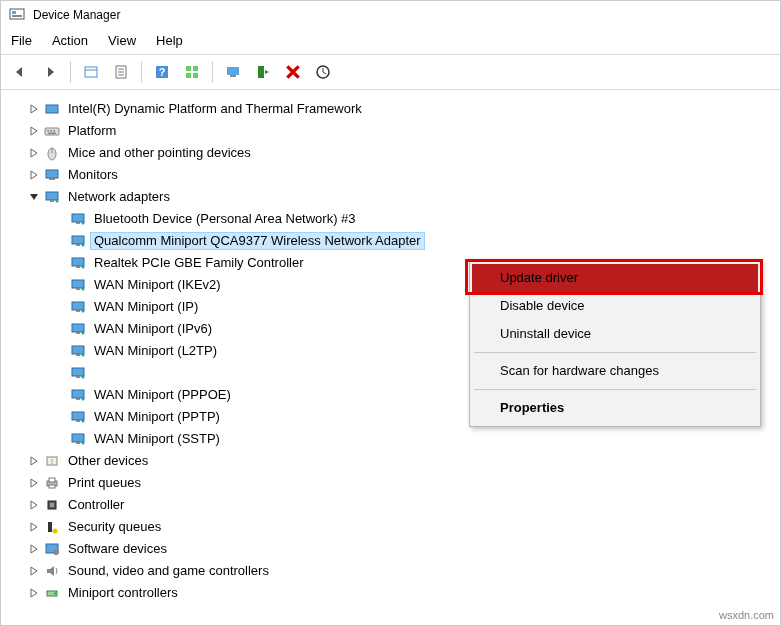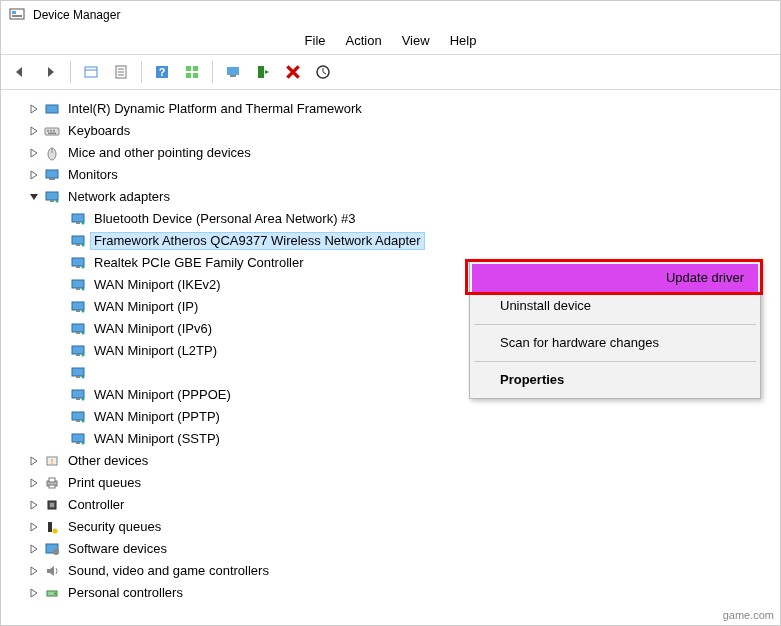--- a/index.html
+++ b/index.html
@@ -24,21 +24,20 @@
   .titlebar .app-icon {
     width: 16px; height: 16px;
     display: inline-flex; align-items: center; justify-content: center;
   }
   .menubar {
     display: flex;
     gap: 20px;
     padding: 4px 10px 6px 10px;
     border-bottom: 1px solid #d9d9d9;
     font-size: 13px;
-    justify-content: center;
   }
   .menubar span { cursor: default; }
   .toolbar {
     display: flex;
     align-items: center;
     gap: 4px;
     padding: 4px 6px;
     border-bottom: 1px solid #d9d9d9;
   }
   .toolbar .tbtn {
@@ -91,22 +90,21 @@
     border: 1px solid #b6b6b6;
     padding: 4px 2px;
     box-shadow: 2px 2px 5px rgba(0,0,0,0.25);
     font-size: 13px;
   }
   .context-menu .mi {
     padding: 6px 14px 7px 28px;
     cursor: default;
   }
   .context-menu .mi.hl {
-    background: #d946ef;
-    text-align: right;
+    background: #b91c1c;
   }
   .context-menu .mi.bold {
     font-weight: bold;
   }
   .context-menu .msep {
     height: 1px;
     background: #c9c9c9;
     margin: 4px 2px;
   }
   .red-box {
@@ -236,21 +234,21 @@
       </span>
       <span class="dev-icon">
         <svg width="16" height="16" viewBox="0 0 16 16">
           <rect x="1" y="5" width="14" height="7" rx="1" fill="#ddd" stroke="#888"></rect>
           <rect x="3" y="7" width="2" height="1.5" fill="#888"></rect>
           <rect x="6" y="7" width="2" height="1.5" fill="#888"></rect>
           <rect x="9" y="7" width="2" height="1.5" fill="#888"></rect>
           <rect x="4" y="9.5" width="8" height="1.5" fill="#888"></rect>
         </svg>
       </span>
-      <span class="label">Keyboards</span>
+      <span class="label">Platform</span>
     </div>
     <div class="row lvl1">
       <span class="twisty">
         <svg width="10" height="10">
           <path d="M2 1 L8 5 L2 9 Z" fill="none" stroke="#666"></path>
         </svg>
       </span>
       <span class="dev-icon">
         <svg width="16" height="16" viewBox="0 0 16 16">
           <ellipse cx="8" cy="9" rx="4" ry="6" fill="#ddd" stroke="#888"></ellipse>
@@ -301,21 +299,21 @@
     </div>
     <div class="row lvl2 selected">
       <span class="twisty none"></span>
       <span class="dev-icon">
         <svg width="16" height="16" viewBox="0 0 16 16">
           <rect x="2" y="3" width="12" height="8" fill="#5aa6e0" stroke="#2d6aa3"></rect>
           <rect x="6" y="11" width="4" height="2" fill="#888"></rect>
           <circle cx="13" cy="12" r="1.5" fill="#2a8"></circle>
         </svg>
       </span>
-      <span class="label">Framework Atheros QCA9377 Wireless Network Adapter</span>
+      <span class="label">Qualcomm Miniport QCA9377 Wireless Network Adapter</span>
     </div>
     <div class="row lvl2">
       <span class="twisty none"></span>
       <span class="dev-icon">
         <svg width="16" height="16" viewBox="0 0 16 16">
           <rect x="2" y="3" width="12" height="8" fill="#5aa6e0" stroke="#2d6aa3"></rect>
           <rect x="6" y="11" width="4" height="2" fill="#888"></rect>
           <circle cx="13" cy="12" r="1.5" fill="#2a8"></circle>
         </svg>
       </span>
@@ -498,27 +496,28 @@
         <svg width="10" height="10">
           <path d="M2 1 L8 5 L2 9 Z" fill="none" stroke="#666"></path>
         </svg>
       </span>
       <span class="dev-icon">
         <svg width="16" height="16" viewBox="0 0 16 16">
           <rect x="3" y="6" width="10" height="5" fill="#9bd39b" stroke="#3a8a3a"></rect>
           <circle cx="11" cy="8.5" r="1" fill="#3a8a3a"></circle>
         </svg>
       </span>
-      <span class="label">Personal controllers</span>
+      <span class="label">Miniport controllers</span>
     </div>
   </div>
 
 <div class="context-menu" id="ctx">
     <div class="mi hl">Update driver</div>
+    <div class="mi">Disable device</div>
     <div class="mi">Uninstall device</div>
     <div class="msep"></div>
     <div class="mi">Scan for hardware changes</div>
     <div class="msep"></div>
     <div class="mi bold">Properties</div>
   </div>
 <div class="red-box"></div>
 
-<div class="watermark">game.com</div>
+<div class="watermark">wsxdn.com</div>
 
 </body></html>

